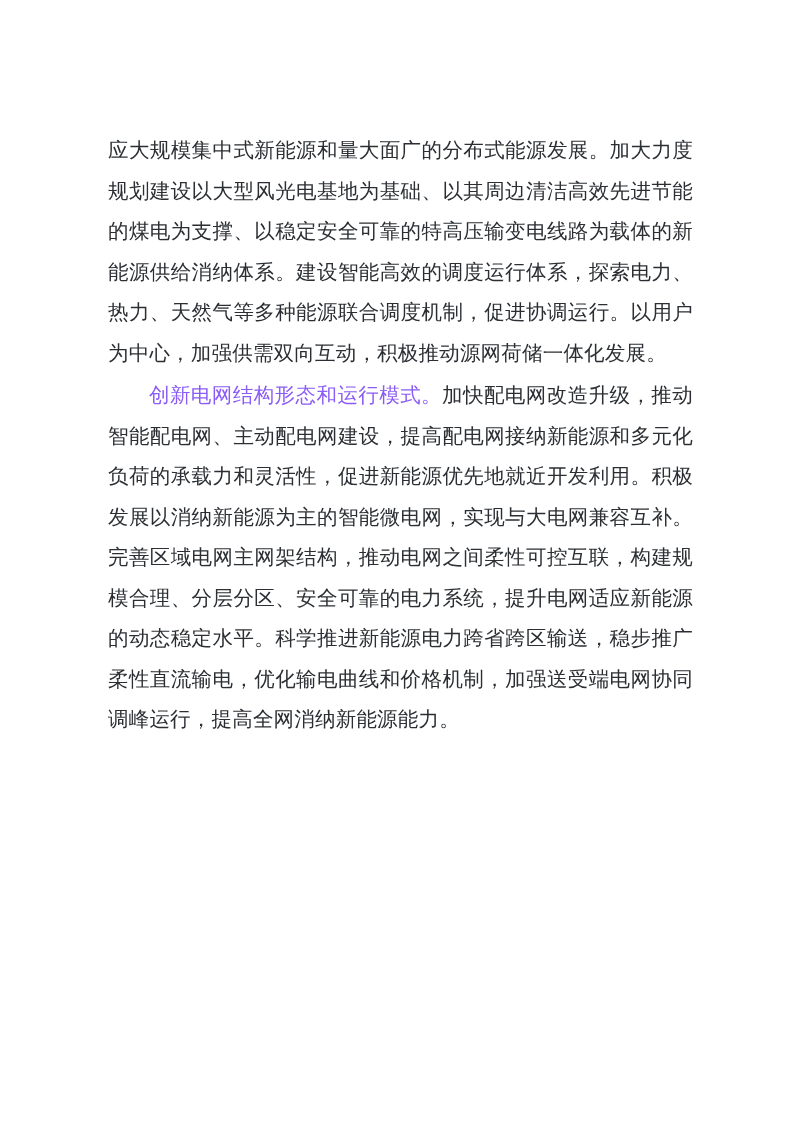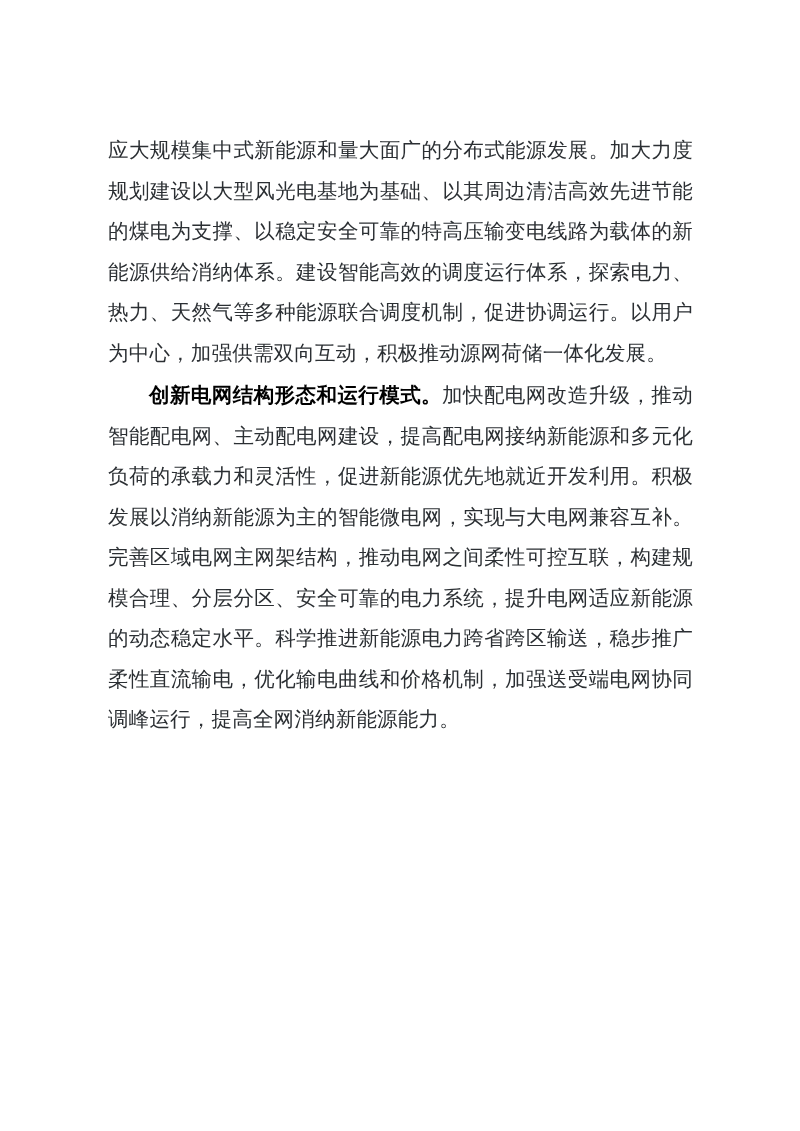--- a/index.html
+++ b/index.html
@@ -28,22 +28,22 @@
     color: #2b2f33;
     text-align: justify;
     text-justify: inter-ideograph;
     margin: 0 0 2px 0;
     letter-spacing: 0.2px;
   }
   .para.indent {
     text-indent: 41px;
   }
   .para .lead {
-    font-weight: bold;
-    color: #000000;
+    font-weight: normal;
+    color: #8b5cf6;
   }
   .page-number {
     position: absolute;
     left: 0;
     right: 0;
     top: 1008px;
     text-align: center;
     font-family: "Liberation Serif", "DejaVu Serif", serif;
     font-size: 20px;
     color: #2b2f33;

